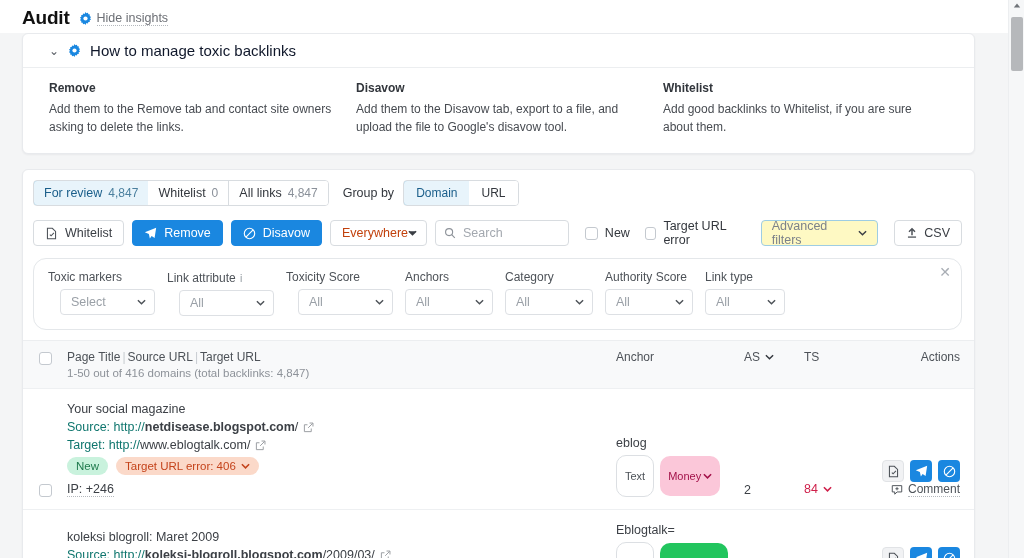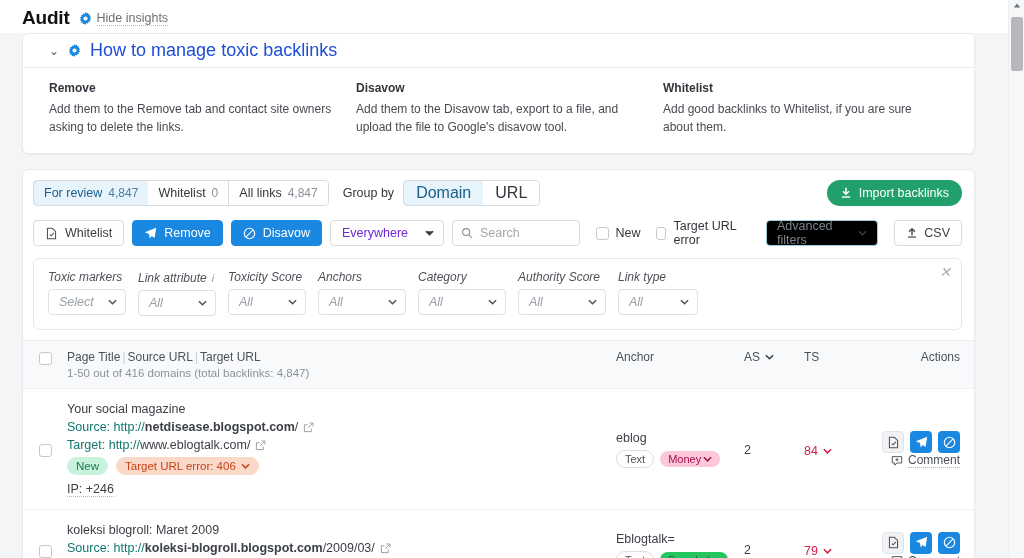--- a/index.html
+++ b/index.html
@@ -18,98 +18,98 @@
   .title { font-size: 19px; font-weight: bold; color: #111; letter-spacing: -0.2px; }
   .hide-insights { display: flex; align-items: center; gap: 5px; cursor: pointer; }
   .hide-insights .lbl { font-size: 12.5px; color: #6c6f75; border-bottom: 1px dotted #b4b8bd; }
   .gear { width: 13px; height: 13px; display: inline-block; }
 
   
   .insights-wrap { padding: 0 33px 0 22px; background: #f4f5f6; }
   .insights { background: #fff; border: 1px solid #e8eaed; border-radius: 6px; box-shadow: 0 1px 2px rgba(20,25,35,.05); }
   .ins-head { display: flex; align-items: center; gap: 9px; height: 34px; padding: 0 0 0 26px; border-bottom: 1px solid #eceef0; cursor: pointer; }
   .chev { color: #5b6067; font-size: 12px; line-height: 1; }
-  .ins-head .lbl { font-size: 18px; color: #1d4ed8; }
+  .ins-head .lbl { font-size: 15px; color: #0f172a; }
   .ins-body { display: flex; padding: 13px 26px 17px 26px; }
   .ins-col { width: 307px; padding-right: 17px; }
   .ins-col:last-child { width: auto; flex: 1; }
   .ins-col h4 { font-size: 12px; font-weight: bold; color: #32363c; margin-bottom: 5px; }
   .ins-col p { font-size: 12px; line-height: 18px; color: #474b51; }
 
   
   .main-wrap { padding: 15px 33px 0 22px; }
   .card { background: #fff; border: 1px solid #e8eaed; border-radius: 6px; box-shadow: 0 1px 2px rgba(20,25,35,.05); }
 
   
   .tabs-row { display: flex; align-items: center; padding: 10px 12px 10px 10px; }
   .seg { display: flex; border: 1px solid #d8dce0; border-radius: 4px; overflow: hidden; height: 26px; }
   .seg .item { display: flex; align-items: center; gap: 6px; padding: 0 10px; font-size: 12.5px; color: #33373d; background: #fff; border-right: 1px solid #d8dce0; cursor: pointer; }
   .seg .item:last-child { border-right: 0; }
   .seg .item.active { background: #e8f4fb; color: #1a5e8a; border: 1px solid #8fc6e3; margin: -1px; border-radius: 4px 0 0 4px; }
   .seg .item .cnt { color: #8a9099; font-size: 12px; }
   .seg .item.active .cnt { color: #4a7f9e; }
   .groupby-lbl { font-size: 12.5px; color: #33373d; margin: 0 9px 0 14px; }
   .seg2 { display: flex; border: 1px solid #d8dce0; border-radius: 4px; height: 26px; overflow: hidden; }
-  .seg2 .item { display: flex; align-items: center; padding: 12px 12px; font-size: 16px; color: #33373d; background: #fff; cursor: pointer; }
+  .seg2 .item { display: flex; align-items: center; padding: 12px 12px; font-size: 12px; color: #33373d; background: #fff; cursor: pointer; }
   .seg2 .item.active { background: #e8f4fb; color: #1a5e8a; border: 1px solid #8fc6e3; margin: -1px; border-radius: 4px 0 0 4px; }
   .spacer { flex: 1; }
   .btn-import { display: flex; align-items: center; gap: 7px; height: 26px; padding: 0 13px; background: #22a06b; color: #fff; border: 0; border-radius: 13px; font-size: 12.5px; font-family: inherit; cursor: pointer; }
 
   
   .toolbar { display: flex; align-items: center; gap: 8px; padding: 3px 12px 11px 10px; }
   .tb-btn { display: flex; align-items: center; gap: 7px; height: 26px; padding: 0 11px; border-radius: 4px; font-size: 12.5px; font-family: inherit; cursor: pointer; }
   .tb-btn.plain { background: #fff; border: 1px solid #d8dce0; color: #3a3e44; }
   .tb-btn.blue { background: #1a87e0; border: 1px solid #1a87e0; color: #fff; }
-  .sel-everywhere { display: flex; align-items: center; gap: 17px; height: 26px; padding: 0 9px 0 11px; border: 1px solid #d8dce0; border-radius: 4px; background: #fff; font-size: 12.5px; color: #6d28d9; cursor: pointer; }
+  .sel-everywhere { display: flex; align-items: center; height: 26px; padding: 0 9px 0 11px; border: 1px solid #d8dce0; border-radius: 4px; background: #fff; font-size: 12.5px; color: #c2410c; cursor: pointer; }
   .search-box { position: relative; width: 150px; height: 26px; border: 1px solid #d8dce0; border-radius: 4px; background: #fff; display: flex; align-items: center; padding: 0 8px; gap: 7px; }
   .search-box input { border: 0; outline: 0; font-size: 12.5px; font-family: inherit; color: #33373d; width: 100%; background: transparent; }
   .search-box input::placeholder { color: #a3a8af; }
   .chk-wrap { display: flex; align-items: center; gap: 7px; cursor: pointer; }
   .chk { width: 13px; height: 13px; border: 1px solid #c4c9cf; border-radius: 3px; background: #fff; }
   .chk-wrap .lbl { font-size: 12.5px; color: #33373d; }
-  .adv-filters { display: flex; align-items: center; gap: 11px; height: 26px; padding: 0 10px; border: 1px solid #9ecde3; border-radius: 4px; background: #000000; font-size: 12.5px; color: #7c828a; cursor: pointer; }
+  .adv-filters { display: flex; align-items: center; gap: 11px; height: 26px; padding: 0 10px; border: 1px solid #9ecde3; border-radius: 4px; background: #fef9c3; font-size: 12.5px; color: #7c828a; cursor: pointer; }
   .csv-btn { display: flex; align-items: center; gap: 6px; height: 26px; padding: 0 11px; border: 1px solid #d8dce0; border-radius: 4px; background: #fff; font-size: 12.5px; color: #3a3e44; font-family: inherit; cursor: pointer; }
 
   
-  .filter-panel { position: relative; margin: 0 12px 10px 10px; border: 1px solid #e4e7ea; border-radius: 6px; padding: 11px 14px 13px 14px; display: flex; gap: 0; font-style: italic; }
+  .filter-panel { position: relative; margin: 0 12px 10px 10px; border: 1px solid #e4e7ea; border-radius: 13px; padding: 11px 14px 13px 14px; display: flex; gap: 0; }
   .f-col { margin-right: 12px; }
   .f-col .f-lbl { font-size: 12px; color: #4d5258; margin-bottom: 5px; display: flex; align-items: center; gap: 4px; }
   .f-sel { display: flex; align-items: center; justify-content: space-between; height: 26px; border: 1px solid #dde0e4; border-radius: 4px; background: #fff; padding: 0 8px 0 10px; font-size: 12.5px; color: #9aa0a7; cursor: pointer; }
-  .w95 { width: 78px; } .w88 { width: 88px; } .w80 { width: 80px; }
+  .w95 { width: 95px; margin-left: 12px; } .w88 { width: 88px; } .w80 { width: 80px; }
   .panel-close { position: absolute; right: 10px; top: 6px; font-size: 14px; color: #a8adb4; cursor: pointer; line-height: 1; }
 
   
   .thead { display: flex; align-items: flex-start; border-top: 1px solid #eceef0; background: #f8f9fa; padding: 9px 0 9px 0; }
   .th-chk { width: 44px; display: flex; justify-content: center; padding-top: 2px; }
   .th-main { flex: 1; }
   .th-main .t1 { font-size: 12px; color: #4d5258; }
   .th-main .t1 .sep { color: #c8ccd1; margin: 0 2px; }
   .th-main .t2 { font-size: 11.5px; color: #8d9299; margin-top: 3px; }
   .th-anchor { width: 128px; font-size: 12px; color: #4d5258; }
   .th-as { width: 60px; font-size: 12px; color: #4d5258; display: flex; align-items: center; gap: 5px; }
   .th-ts { width: 78px; font-size: 12px; color: #4d5258; }
   .th-actions { width: 92px; font-size: 12px; color: #4d5258; text-align: right; padding-right: 14px; }
 
-  .trow { display: flex; align-items: center; border-top: 1px solid #eef0f2; padding: 13px 0 12px 0; }
+  .trow { display: flex; align-items: flex-end; border-top: 1px solid #eef0f2; padding: 13px 0 12px 0; }
   .td-chk { width: 44px; display: flex; justify-content: center; padding-top: 2px; }
   .td-main { flex: 1; }
   .r-title { font-size: 12.5px; color: #3c4046; margin-bottom: 4px; }
   .r-line { font-size: 12.5px; color: #3c4046; margin-bottom: 4px; display: flex; align-items: center; gap: 5px; }
   .r-line .pre { color: #0f766e; }
   .r-line b { font-weight: bold; }
   .ext { width: 11px; height: 11px; display: inline-block; opacity: .62; cursor: pointer; }
   .badges { display: flex; align-items: center; gap: 8px; margin-top: 5px; }
   .badge { display: inline-flex; align-items: center; gap: 5px; border-radius: 11px; font-size: 11.5px; padding: 3px 9px; }
   .b-new { background: #c9f2dd; color: #1f7a4d; }
   .b-err { background: #fbd9c9; color: #c4431b; cursor: pointer; }
   .ip { margin-top: 7px; font-size: 12.5px; color: #3c4046; border-bottom: 1px dotted #b4b8bd; display: inline-block; cursor: pointer; }
   .td-anchor { width: 128px; }
   .td-anchor .a-txt { font-size: 12.5px; color: #3c4046; margin-bottom: 5px; }
   .tagrow { display: flex; align-items: center; gap: 6px; }
-  .tag { font-size: 11px; border-radius: 10px; padding: 2px 8px; }
+  .tag { font-size: 11px; border-radius: 10px; padding: 14px 8px; }
   .tag-text { border: 1px solid #dcdfe3; color: #4d5258; background: #fff; }
   .tag-money { background: #fbc7d9; color: #a3124a; display: inline-flex; align-items: center; gap: 2px; cursor: pointer; }
   .tag-branded { background: #22c55e; color: #4d5258; display: inline-flex; align-items: center; gap: 1px; cursor: pointer; }
   .td-as { width: 60px; font-size: 12.5px; color: #3c4046; }
   .td-ts { width: 78px; }
   .td-ts .v { font-size: 12.5px; color: #cf1f4a; display: inline-flex; align-items: center; gap: 5px; cursor: pointer; }
   .td-act { width: 92px; padding-right: 14px; }
   .act-icons { display: flex; justify-content: flex-end; gap: 6px; }
   .aic { width: 22px; height: 22px; border-radius: 4px; display: flex; align-items: center; justify-content: center; cursor: pointer; }
   .aic.grey { background: #f1f2f4; border: 1px solid #e1e3e6; }
@@ -188,29 +188,20 @@
             <span>All links</span>
             <span class="cnt">4,847</span>
           </div>
         </div>
         <span class="groupby-lbl">Group by</span>
         <div class="seg2">
           <div class="item active">Domain</div>
           <div class="item">URL</div>
         </div>
         <div class="spacer"></div>
-        <button class="btn-import">
-          <span>
-            <svg width="12" height="12" viewBox="0 0 16 16">
-                  <path fill="#fff" d="M7 1h2v6.2l2.3-2.3 1.4 1.4L8 11 3.3 6.3l1.4-1.4L7 7.2z"></path>
-                  <rect x="2.6" y="12.4" width="10.8" height="1.9" fill="#fff"></rect>
-                </svg>
-          </span>
-          <span>Import backlinks</span>
-        </button>
       </div>
 
       <div class="toolbar">
         <button class="tb-btn plain">
           <span>
             <svg width="13" height="13" viewBox="0 0 16 16">
                   <path fill="none" stroke="#4d5258" stroke-width="1.3" d="M3 1.6h6l4 3.8v9H3z"></path>
                   <path fill="none" stroke="#4d5258" stroke-width="1.3" d="M6 9.3l1.5 1.5L11 7.3"></path>
                 </svg>
           </span>

